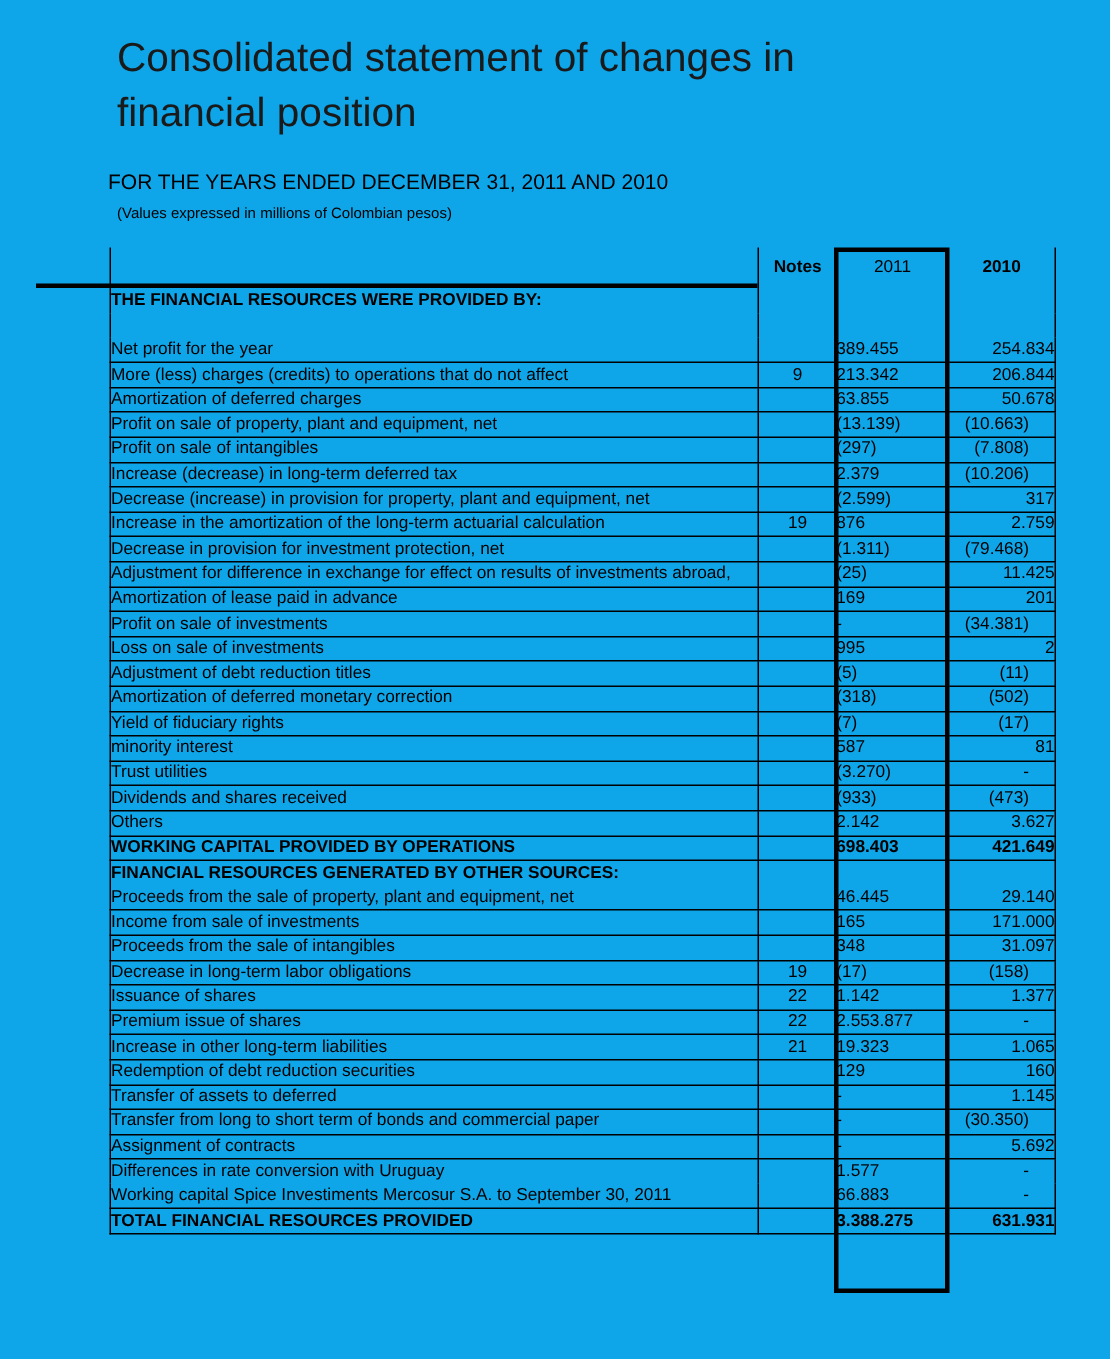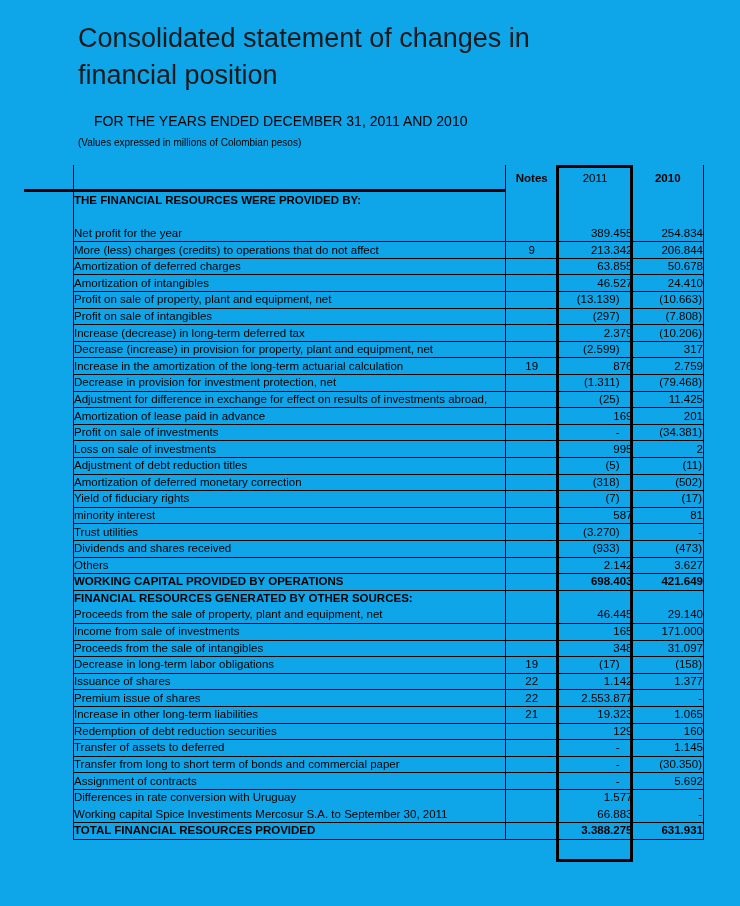--- a/index.html
+++ b/index.html
@@ -7,45 +7,45 @@
     position:relative; width:740px; height:906px;
     background:#0ea5e9; overflow:hidden;
     font-family:Liberation Sans, sans-serif; color:#000;
   }
   .doc-title {
     position:absolute; left:78px; top:20px;
     font-size:27px; line-height:37px; font-weight:400; color:#1a1a1a;
     white-space:nowrap;
   }
   .doc-subtitle {
-    position:absolute; left:94px; top:113px;
+    position:absolute; left:72px; top:113px;
     font-size:14px; font-weight:400; white-space:nowrap;
   }
   .doc-valuesnote {
     position:absolute; left:78px; top:137px;
     font-size:10px; font-weight:400; white-space:nowrap;
   }
   table.stmt {
     position:absolute; left:73px; top:165px;
     width:630px; border-collapse:collapse; table-layout:fixed;
   }
   table.stmt td {
     padding:0; font-size:11.5px; line-height:13px;
     vertical-align:middle; overflow:hidden; white-space:nowrap;
   }
   tr.header-row { height:27px; }
   tr.header-row td { text-align:center; }
   .h-notes, .h-2010 { font-weight:700; }
   tbody.stmt-body tr { height:16.6px; }
   .c-desc { border-left:1px solid #000; border-right:1px solid #000; padding-left:3px; }
   .c-note { text-align:center; }
-  .c-val  { text-align:right; padding-right:7px; }
+  .c-val  { padding-right:7px; }
   .c-val2 { text-align:right; padding-right:6px; border-right:1px solid #000; }
   .c-val.tight  { padding-right:13px;margin-top:40px; }
-  .c-val2.tight { padding-right:1px; }
+  .c-val2.tight { padding-right:17px; }
   .bb { border-bottom:1px solid #000; }
   .bold { font-weight:700; }
   .rule-top {
     position:absolute; left:24px; top:189px;
     width:481px; height:3px; background:#000;
   }
   .box-2011 {
     position:absolute; left:556px; top:165px;
     width:77px; height:697px; box-sizing:border-box;
     border:3px solid #000; background:transparent; pointer-events:none;
@@ -106,26 +106,20 @@
           <td class="c-val bb">213.342</td>
           <td class="c-val2 bb">206.844</td>
         </tr>
         <tr>
           <td class="c-desc bb">Amortization of deferred charges</td>
           <td class="c-note bb"></td>
           <td class="c-val bb">63.855</td>
           <td class="c-val2 bb">50.678</td>
         </tr>
         <tr>
-          <td class="c-desc bb">Amortization of intangibles</td>
-          <td class="c-note bb"></td>
-          <td class="c-val bb">46.527</td>
-          <td class="c-val2 bb">24.410</td>
-        </tr>
-        <tr>
           <td class="c-desc bb">Profit on sale of property, plant and equipment, net</td>
           <td class="c-note bb"></td>
           <td class="c-val bb tight">(13.139)</td>
           <td class="c-val2 bb tight">(10.663)</td>
         </tr>
         <tr>
           <td class="c-desc bb">Profit on sale of intangibles</td>
           <td class="c-note bb"></td>
           <td class="c-val bb tight">(297)</td>
           <td class="c-val2 bb tight">(7.808)</td>

